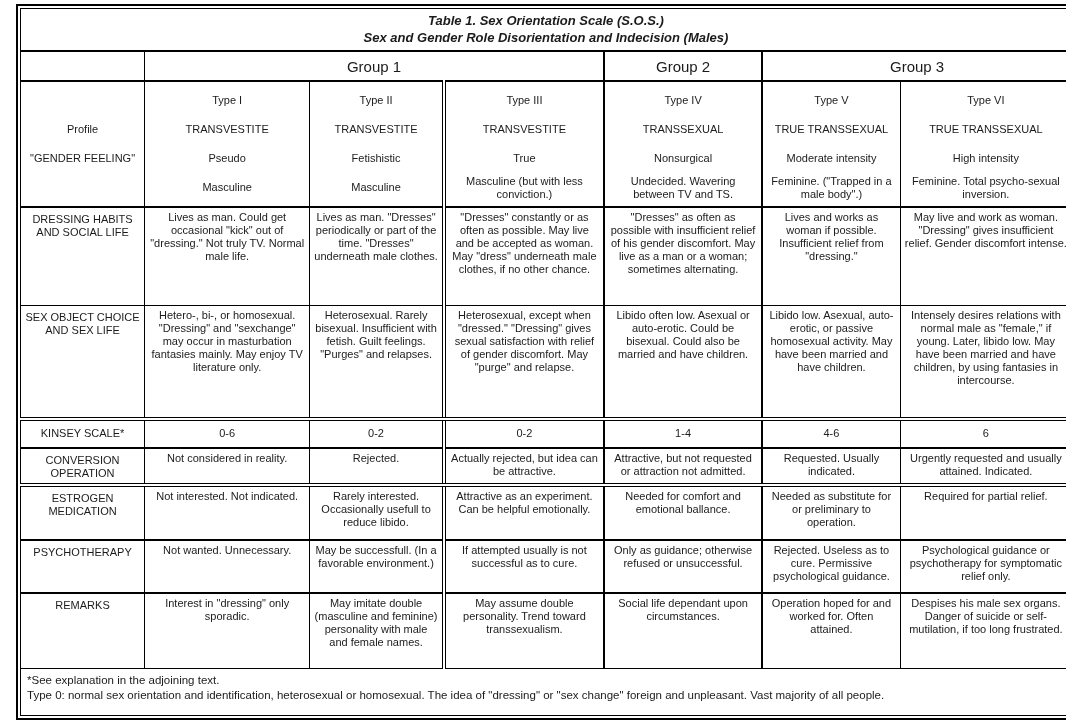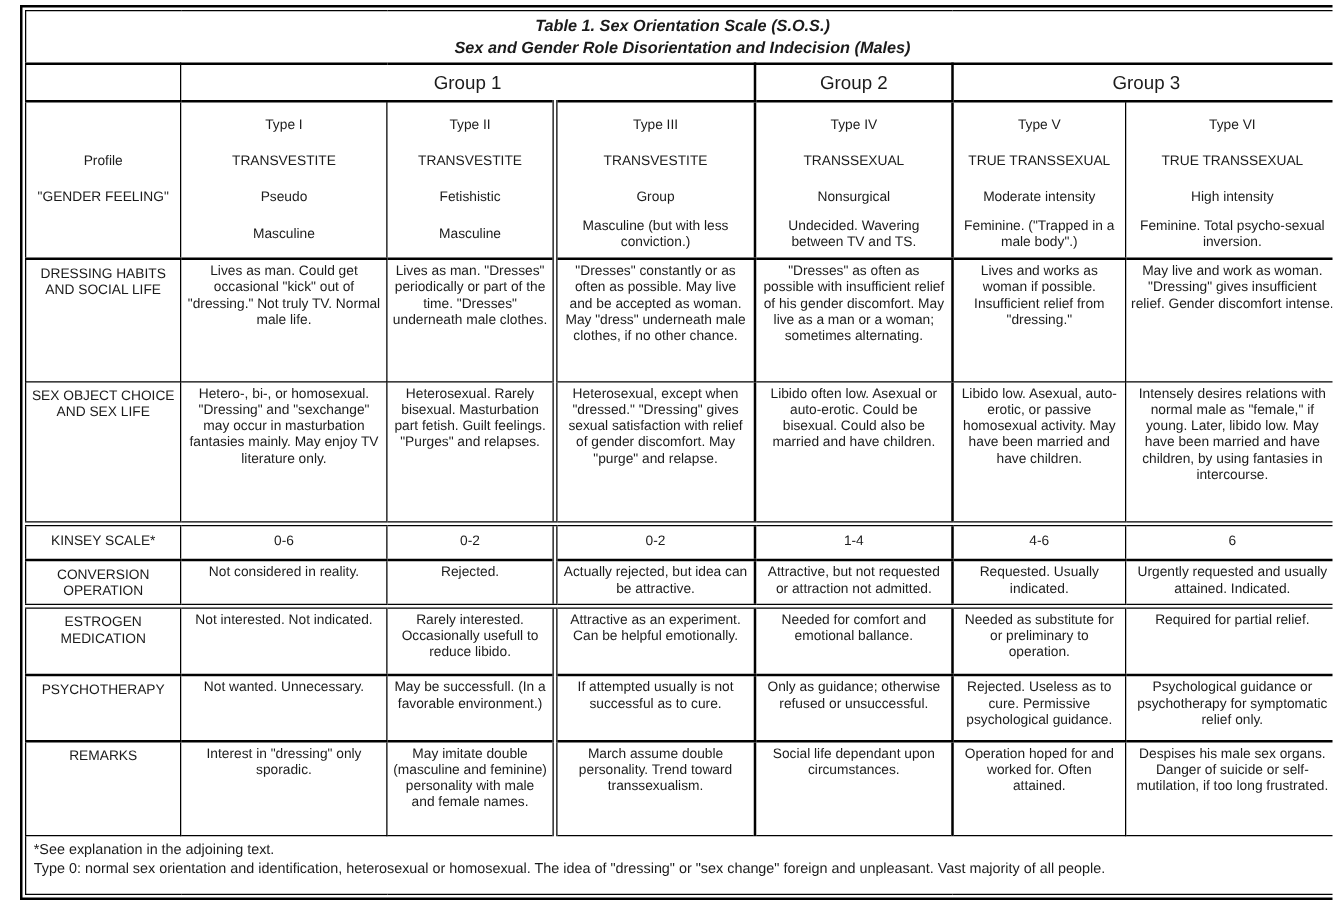--- a/index.html
+++ b/index.html
@@ -128,21 +128,21 @@
       </td>
       <td class="type-cell">
         <div class="tl">Type II</div>
         <div class="tl">TRANSVESTITE</div>
         <div class="tl">Fetishistic</div>
         <div class="tl">Masculine</div>
       </td>
       <td class="type-cell c3">
         <div class="tl">Type III</div>
         <div class="tl">TRANSVESTITE</div>
-        <div class="tl">Group</div>
+        <div class="tl">True</div>
         <div class="tl">Masculine (but with less conviction.)</div>
       </td>
       <td class="type-cell c4">
         <div class="tl">Type IV</div>
         <div class="tl">TRANSSEXUAL</div>
         <div class="tl">Nonsurgical</div>
         <div class="tl">Undecided. Wavering between TV and TS.</div>
       </td>
       <td class="type-cell c5">
         <div class="tl">Type V</div>
@@ -164,21 +164,21 @@
       <td>Lives as man. "Dresses" periodically or part of the time. "Dresses" underneath male clothes.</td>
       <td class="c3">"Dresses" constantly or as often as possible. May live and be accepted as woman. May "dress" underneath male clothes, if no other chance.</td>
       <td class="c4">"Dresses" as often as possible with insufficient relief of his gender discomfort. May live as a man or a woman; sometimes alternating.</td>
       <td class="c5">Lives and works as woman if possible. Insufficient relief from "dressing."</td>
       <td>May live and work as woman. "Dressing" gives insufficient relief. Gender discomfort intense.</td>
     </tr>
 
     <tr class="r-sexobject" style="height:112px">
       <td class="row-label">SEX OBJECT CHOICE AND SEX LIFE</td>
       <td>Hetero-, bi-, or homosexual. "Dressing" and "sexchange" may occur in masturbation fantasies mainly. May enjoy TV literature only.</td>
-      <td>Heterosexual. Rarely bisexual. Masturbation part fetish. Guilt feelings. "Purges" and relapses.</td>
+      <td>Heterosexual. Rarely bisexual. Insufficient with fetish. Guilt feelings. "Purges" and relapses.</td>
       <td class="c3">Heterosexual, except when "dressed." "Dressing" gives sexual satisfaction with relief of gender discomfort. May "purge" and relapse.</td>
       <td class="c4">Libido often low. Asexual or auto-erotic. Could be bisexual. Could also be married and have children.</td>
       <td class="c5">Libido low. Asexual, auto-erotic, or passive homosexual activity. May have been married and have children.</td>
       <td>Intensely desires relations with normal male as "female," if young. Later, libido low. May have been married and have children, by using fantasies in intercourse.</td>
     </tr>
 
     <tr class="r-kinsey kinsey-row" style="height:28px">
       <td>KINSEY SCALE*</td>
       <td>0-6</td>
       <td>0-2</td>
@@ -215,21 +215,21 @@
       <td class="c3">If attempted usually is not successful as to cure.</td>
       <td class="c4">Only as guidance; otherwise refused or unsuccessful.</td>
       <td class="c5">Rejected. Useless as to cure. Permissive psychological guidance.</td>
       <td>Psychological guidance or psychotherapy for symptomatic relief only.</td>
     </tr>
 
     <tr class="r-remarks" style="height:74px">
       <td class="row-label">REMARKS</td>
       <td>Interest in "dressing" only sporadic.</td>
       <td>May imitate double (masculine and feminine) personality with male and female names.</td>
-      <td class="c3">March assume double personality. Trend toward transsexualism.</td>
+      <td class="c3">May assume double personality. Trend toward transsexualism.</td>
       <td class="c4">Social life dependant upon circumstances.</td>
       <td class="c5">Operation hoped for and worked for. Often attained.</td>
       <td>Despises his male sex organs. Danger of suicide or self-mutilation, if too long frustrated.</td>
     </tr>
 
     <tr class="r-foot" style="height:46px">
       <td colspan="7" class="foot-cell">
         <div>*See explanation in the adjoining text.</div>
         <div>Type 0: normal sex orientation and identification, heterosexual or homosexual. The idea of "dressing" or "sex change" foreign and unpleasant. Vast majority of all people.</div>
       </td>

